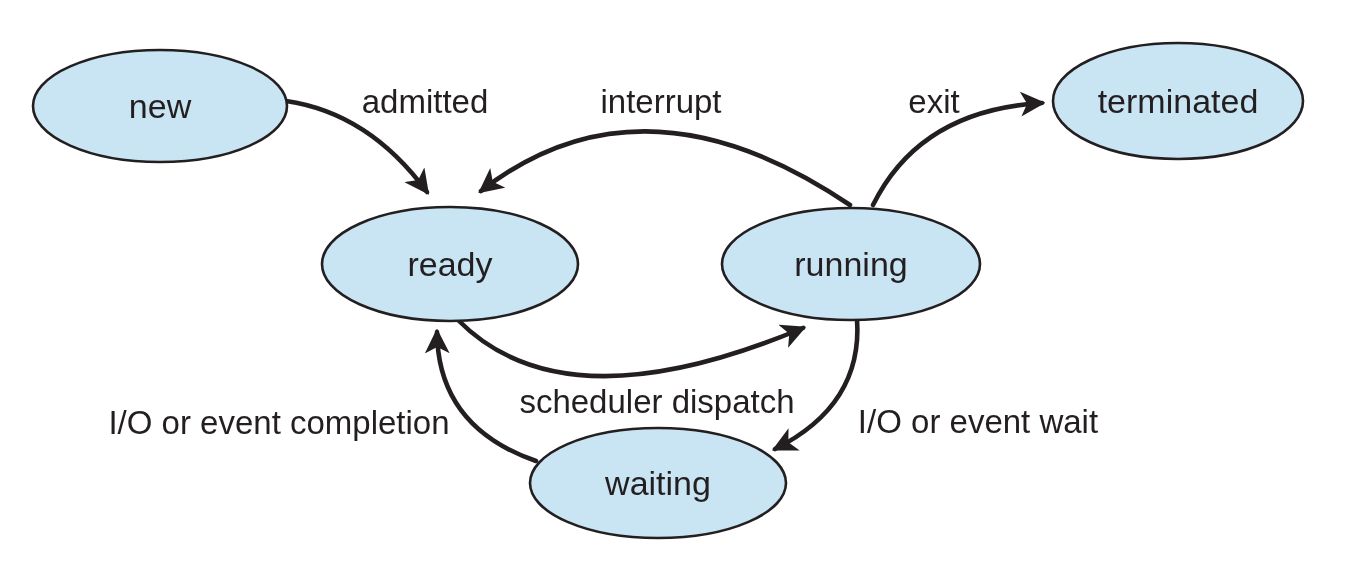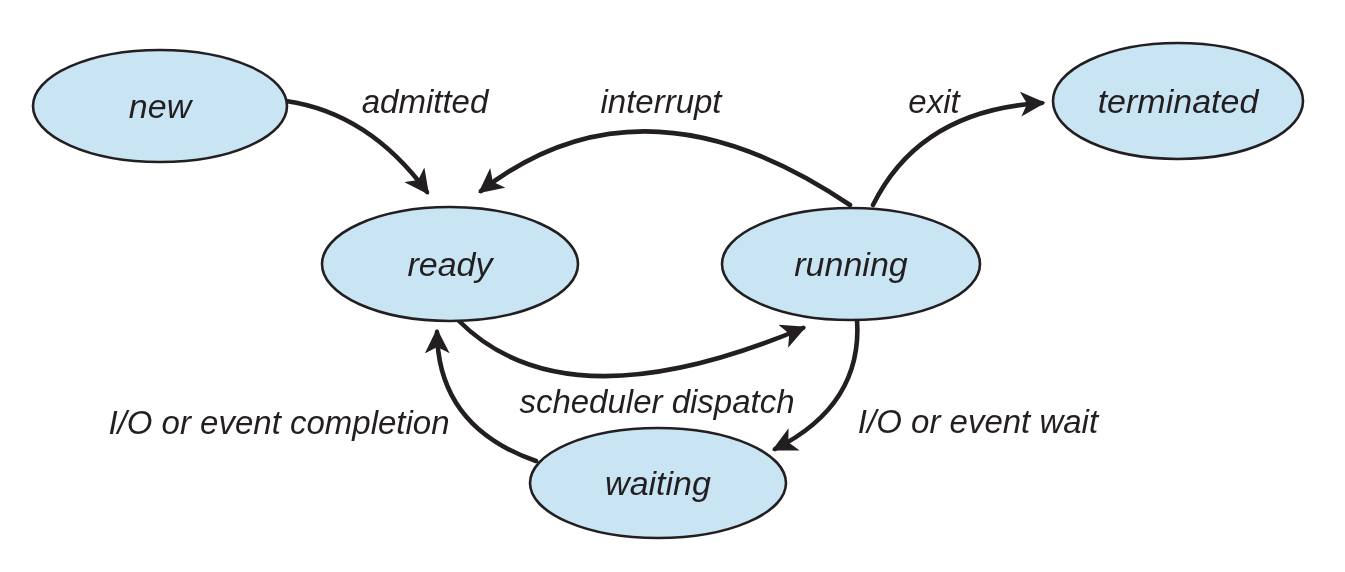--- a/index.html
+++ b/index.html
@@ -5,21 +5,20 @@
   html, body {
     margin: 0;
     padding: 0;
     background: #ffffff;
   }
   .canvas-wrap {
     width: 1345px;
     height: 572px;
     background: #ffffff;
     font-family: "Liberation Sans", sans-serif;
-    font-style: italic;
   }
   svg { display: block; }
   .state-ellipse {
     stroke: #231f20;
     stroke-width: 2.6;
   }
   .arrow {
     fill: none;
     stroke: #231f20;
     stroke-width: 4.6;

